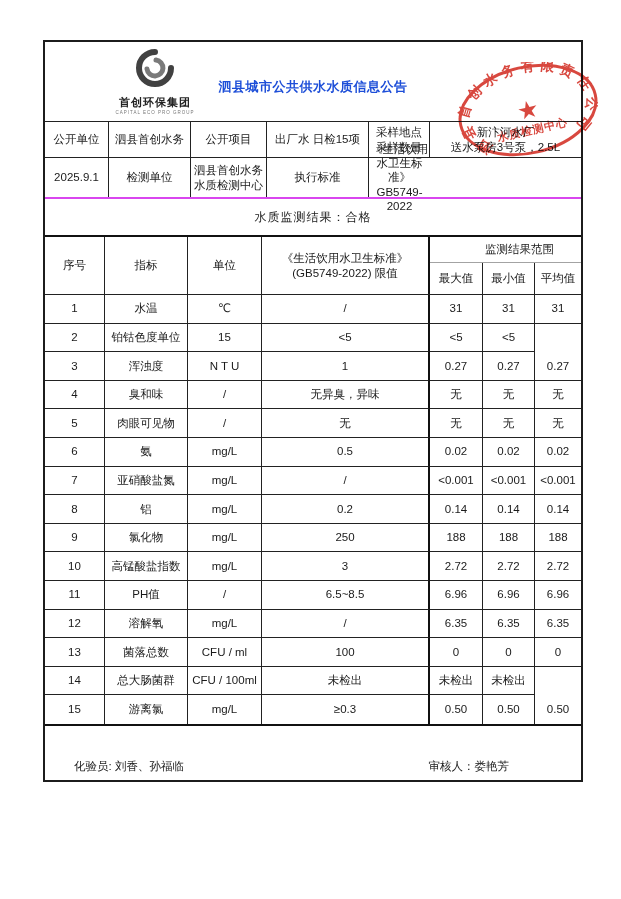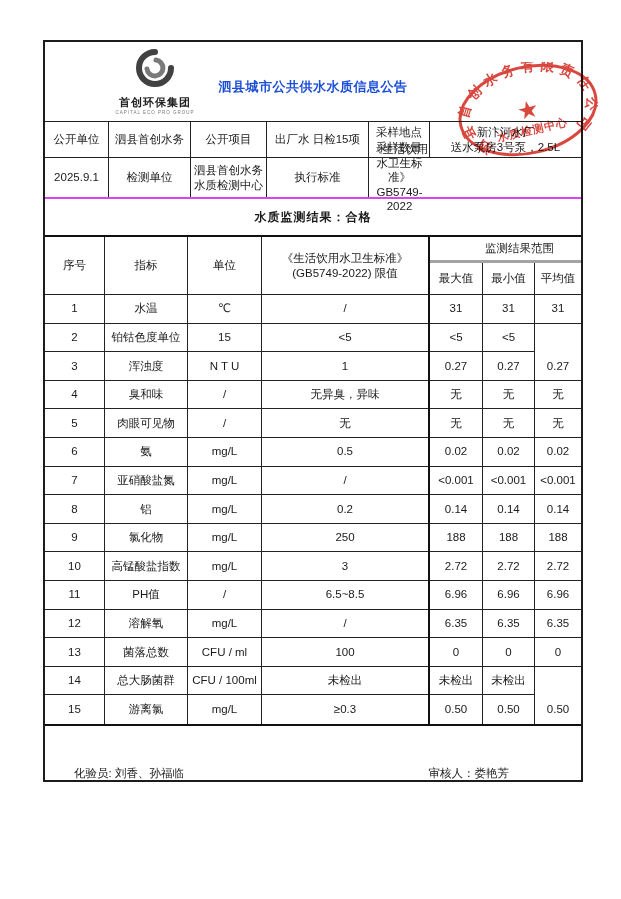--- a/index.html
+++ b/index.html
@@ -30,41 +30,41 @@
   
   .sec-info { display:grid; grid-template-columns:64px 82px 76px 102px 61px 1fr;
     grid-template-rows:36px 39px; border-bottom:2px solid #d946ef; }
   .ic { display:flex; align-items:center; justify-content:center; text-align:center;
     font-size:11.5px; border-right:1px solid #222; line-height:1.25; }
   .ic.last { border-right:none; }
   .ic.r1 { border-bottom:1px solid #222; }
   .pre { white-space:pre-line; }
   
   .sec-result { height:38px; display:flex; align-items:center; justify-content:center;
-    font-size:12px; font-weight:700; letter-spacing:1px; border-bottom:2px solid #111; }
+    font-size:12px; font-weight:400; letter-spacing:1px; border-bottom:2px solid #111; }
   
   .thead { display:grid; grid-template-columns:60px 83px 74px 168px 53px 52px 1fr;
     grid-template-rows:26px 31px; border-bottom:1px solid #222; }
   .hc { display:flex; align-items:center; justify-content:center; text-align:center;
     font-size:11.5px; line-height:1.25; border-right:1px solid #222; }
   .hc.span2 { grid-row:1 / span 2; }
   .hc.limit { border-right:2px solid #111; }
-  .hc.group { grid-column:5 / span 3; border-right:none; border-bottom:3px solid #a3a3a3;padding-left:28px; }
+  .hc.group { grid-column:5 / span 3; border-right:none; border-bottom:1px solid #a3a3a3;padding-left:28px; }
   .hc.avg { border-right:none; }
   .trows {}
   .trow { display:grid; grid-template-columns:60px 83px 74px 168px 53px 52px 1fr; height:28.6px; }
   .c { display:flex; align-items:center; justify-content:center; text-align:center;
     font-size:11.5px; border-right:1px solid #222; border-bottom:1px solid #222;
     overflow:hidden; line-height:1.1; }
   .trow .c:nth-child(4) { border-right:2px solid #111; }
   .trow .c:nth-child(7) { border-right:none; }
   .trow:last-child .c { border-bottom:none; }
   
   .sec-footer { height:57px; border-top:2px solid #111; display:flex;
-    align-items:flex-end; font-size:11.5px; }
+    align-items:flex-end; padding-bottom:7px; font-size:11.5px; }
   .analyst { margin-left:29px; }
   .reviewer { margin-left:auto; margin-right:72px; }
 </style>
 </head>
 <body>
 
 <div class="page">
   <div class="doc">
 
     <div class="sec-header">

